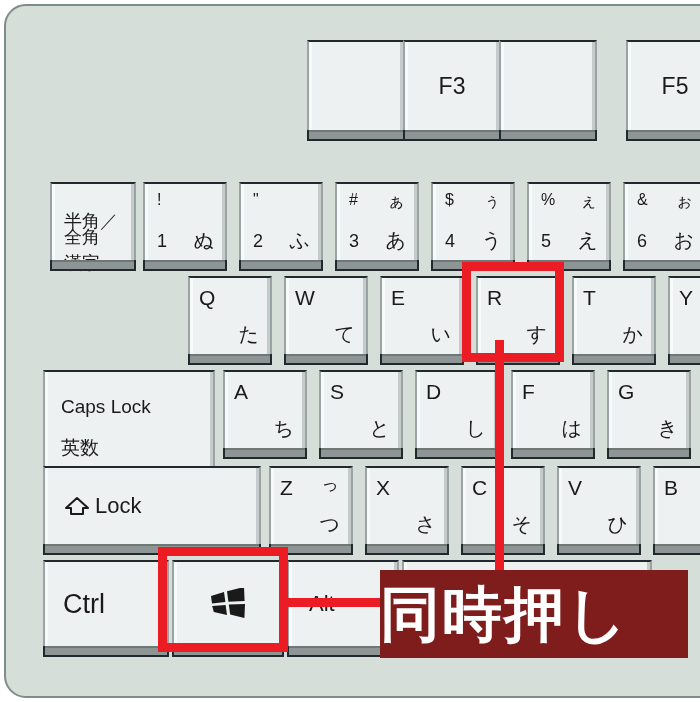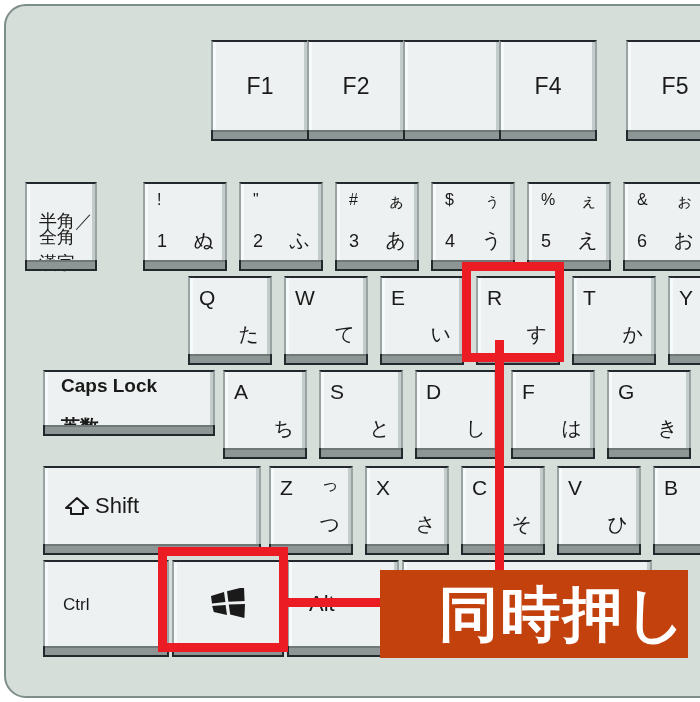--- a/index.html
+++ b/index.html
@@ -38,56 +38,51 @@
   .ctr{left:0;right:0;text-align:center;top:50%;transform:translateY(-50%);
        font-size:23px;}
   .ml{left:16px;top:50%;transform:translateY(-50%);font-size:21px;}
   .ml-s{left:16px;top:50%;transform:translateY(-50%);font-size:19px;}
   .stack{left:12px;top:50%;transform:translateY(-50%);font-size:18px;line-height:1.18;}
   .stack2{left:16px;top:50%;transform:translateY(-50%);font-size:18px;line-height:1.25;}
 
   
   .redbox{position:absolute;border:9px solid #ec1c24;box-sizing:border-box;z-index:40;}
   .redline{position:absolute;background:#ec1c24;z-index:39;}
-  #callout{position:absolute;background:#c2410c;z-index:45;
-           display:flex;align-items:center;justify-content:flex-end;}
+  #callout{position:absolute;background:#7f1d1d;z-index:45;
+           display:flex;align-items:center;justify-content:flex-start;}
   #callout span{color:#ffffff;font-size:60px;font-weight:bold;letter-spacing:2px;
                 line-height:1;font-family:"DejaVu Sans",sans-serif;}
 
   svg{display:block;}
 </style>
 </head>
 <body>
 
 <div id="stage">
   <div id="chassis">
 
 
-    <div class="key" style="left:205px;top:34px;width:98px;height:90px;">
-      <span class="lbl ctr">F1</span>
-      <span class="skirt"></span>
-    </div>
     <div class="key" style="left:301px;top:34px;width:98px;height:90px;">
-      <span class="lbl ctr">F2</span>
       <span class="skirt"></span>
     </div>
     <div class="key" style="left:397px;top:34px;width:98px;height:90px;">
+      <span class="lbl ctr">F3</span>
       <span class="skirt"></span>
     </div>
     <div class="key" style="left:493px;top:34px;width:98px;height:90px;">
-      <span class="lbl ctr">F4</span>
       <span class="skirt"></span>
     </div>
 
     <div class="key" style="left:620px;top:34px;width:98px;height:90px;">
       <span class="lbl ctr">F5</span>
       <span class="skirt"></span>
     </div>
 
-    <div class="key" style="left:19px;top:176px;width:72px;height:78px;">
+    <div class="key" style="left:44px;top:176px;width:86px;height:78px;">
       <span class="lbl stack">半角／</span>
       <span class="lbl stack" style="top:50%;margin-top:16px;">全角</span>
       <span class="lbl stack" style="top:50%;margin-top:42px;">漢字</span>
       <span class="skirt"></span>
     </div>
 
     <div class="key" style="left:137px;top:176px;width:84px;height:78px;">
       <span class="lbl tl2">!</span>
       <span class="lbl bl">1</span>
       <span class="lbl br">ぬ</span>
@@ -157,21 +152,21 @@
     <div class="key" style="left:566px;top:270px;width:84px;height:78px;">
       <span class="lbl tl">T</span>
       <span class="lbl br">か</span>
       <span class="skirt"></span>
     </div>
     <div class="key" style="left:662px;top:270px;width:84px;height:78px;">
       <span class="lbl tl">Y</span>
       <span class="skirt"></span>
     </div>
 
-    <div class="key" style="left:37px;top:364px;width:172px;height:55px;font-weight:bold;">
+    <div class="key" style="left:37px;top:364px;width:172px;height:98px;">
       <span class="lbl stack2" style="margin-top:-13px;font-size:19px;">Caps Lock</span>
       <span class="lbl stack2" style="margin-top:28px;font-size:19px;">英数</span>
       <span class="skirt"></span>
     </div>
 
     <div class="key" style="left:217px;top:364px;width:84px;height:78px;">
       <span class="lbl tl">A</span>
       <span class="lbl br">ち</span>
       <span class="skirt"></span>
     </div>
@@ -195,21 +190,21 @@
       <span class="lbl br">き</span>
       <span class="skirt"></span>
     </div>
 
     <div class="key" style="left:37px;top:460px;width:218px;height:78px;">
       <span style="position:absolute;left:19px;top:50%;transform:translateY(-50%);">
         <svg width="26" height="22" viewBox="0 0 26 22">
           <path d="M13 3 L24 13 L19 13 L19 19 L7 19 L7 13 L2 13 Z" fill="none" stroke="#1a1a1a" stroke-width="2" stroke-linejoin="round"></path>
         </svg>
       </span>
-      <span class="lbl" style="left:50px;top:50%;transform:translateY(-50%);font-size:22px;">Shift</span>
+      <span class="lbl" style="left:50px;top:50%;transform:translateY(-50%);font-size:22px;">Lock</span>
       <span class="skirt"></span>
     </div>
 
     <div class="key" style="left:263px;top:460px;width:84px;height:78px;">
       <span class="lbl tl">Z</span>
       <span class="lbl tr">っ</span>
       <span class="lbl br">つ</span>
       <span class="skirt"></span>
     </div>
     <div class="key" style="left:359px;top:460px;width:84px;height:78px;">
@@ -227,21 +222,21 @@
       <span class="lbl br">ひ</span>
       <span class="skirt"></span>
     </div>
     <div class="key" style="left:647px;top:460px;width:84px;height:78px;">
       <span class="lbl tl">B</span>
 
       <span class="skirt"></span>
     </div>
 
     <div class="key" style="left:37px;top:554px;width:126px;height:86px;">
-      <span class="lbl ml" style="left:18px;font-size:17px;">Ctrl</span>
+      <span class="lbl ml" style="left:18px;font-size:27px;">Ctrl</span>
       <span class="skirt"></span>
     </div>
 
     <div class="key" style="left:166px;top:554px;width:112px;height:86px;">
       <span style="position:absolute;left:50%;top:50%;transform:translate(-50%,-50%);">
         <svg width="36" height="32" viewBox="0 0 36 32">
           <g fill="#1a1a1a">
             <path d="M1 8 L14 4 L15.4 14 L2 15.6 Z"></path>
             <path d="M17 3.2 L34 -1 L34.6 13 L18.4 13.8 Z"></path>
             <path d="M2.2 18 L15.6 17 L17 27 L3.8 24 Z"></path>

